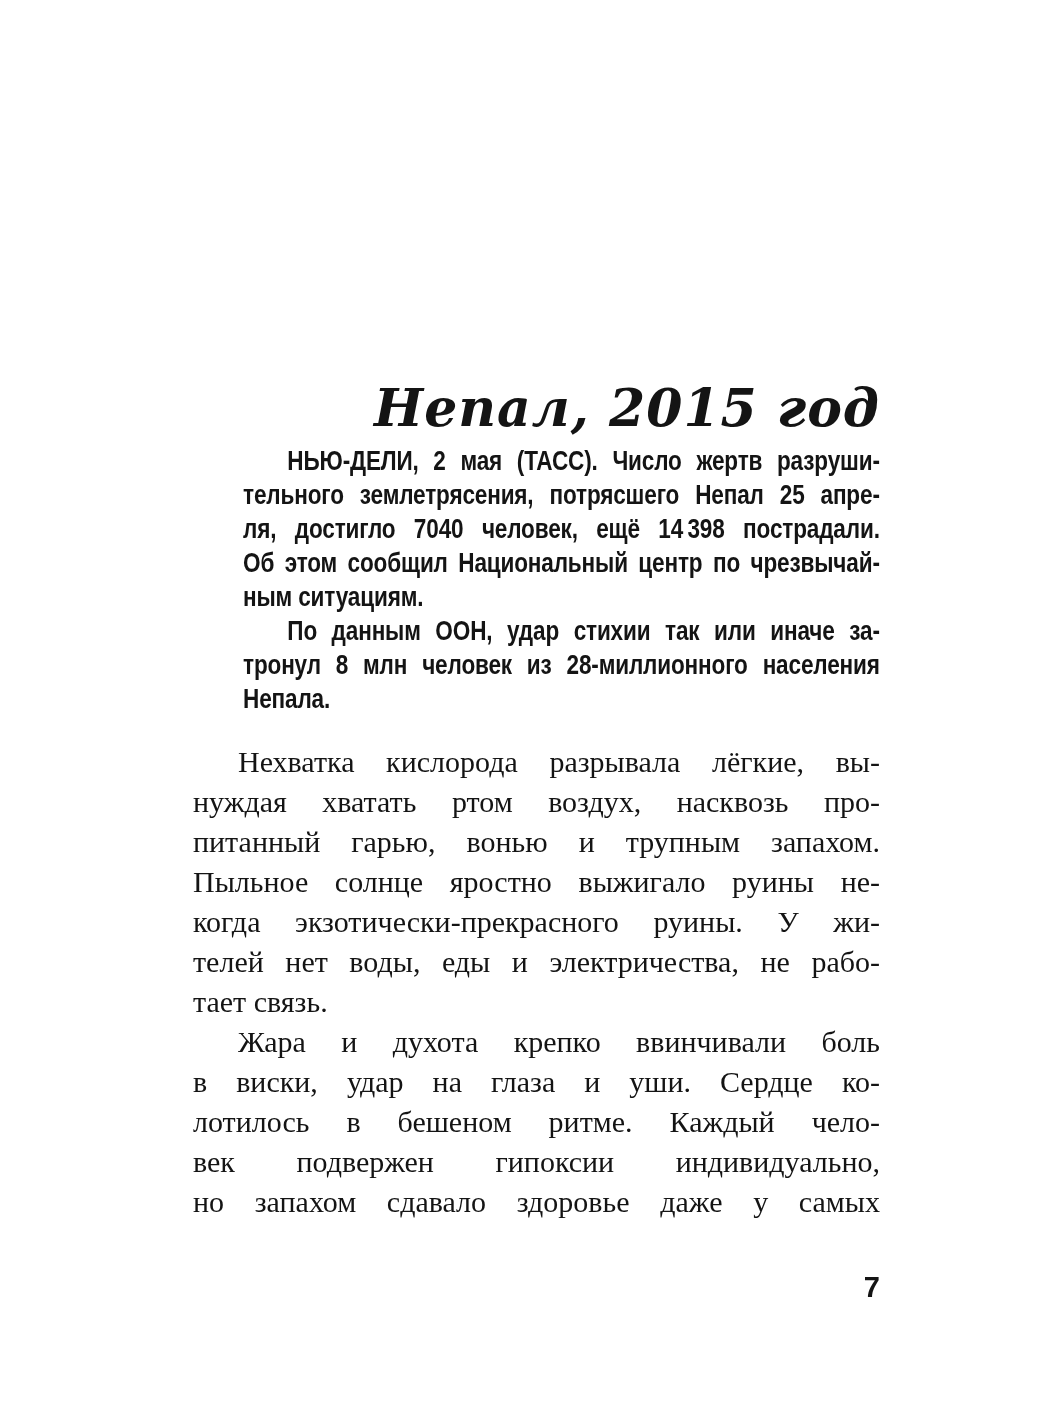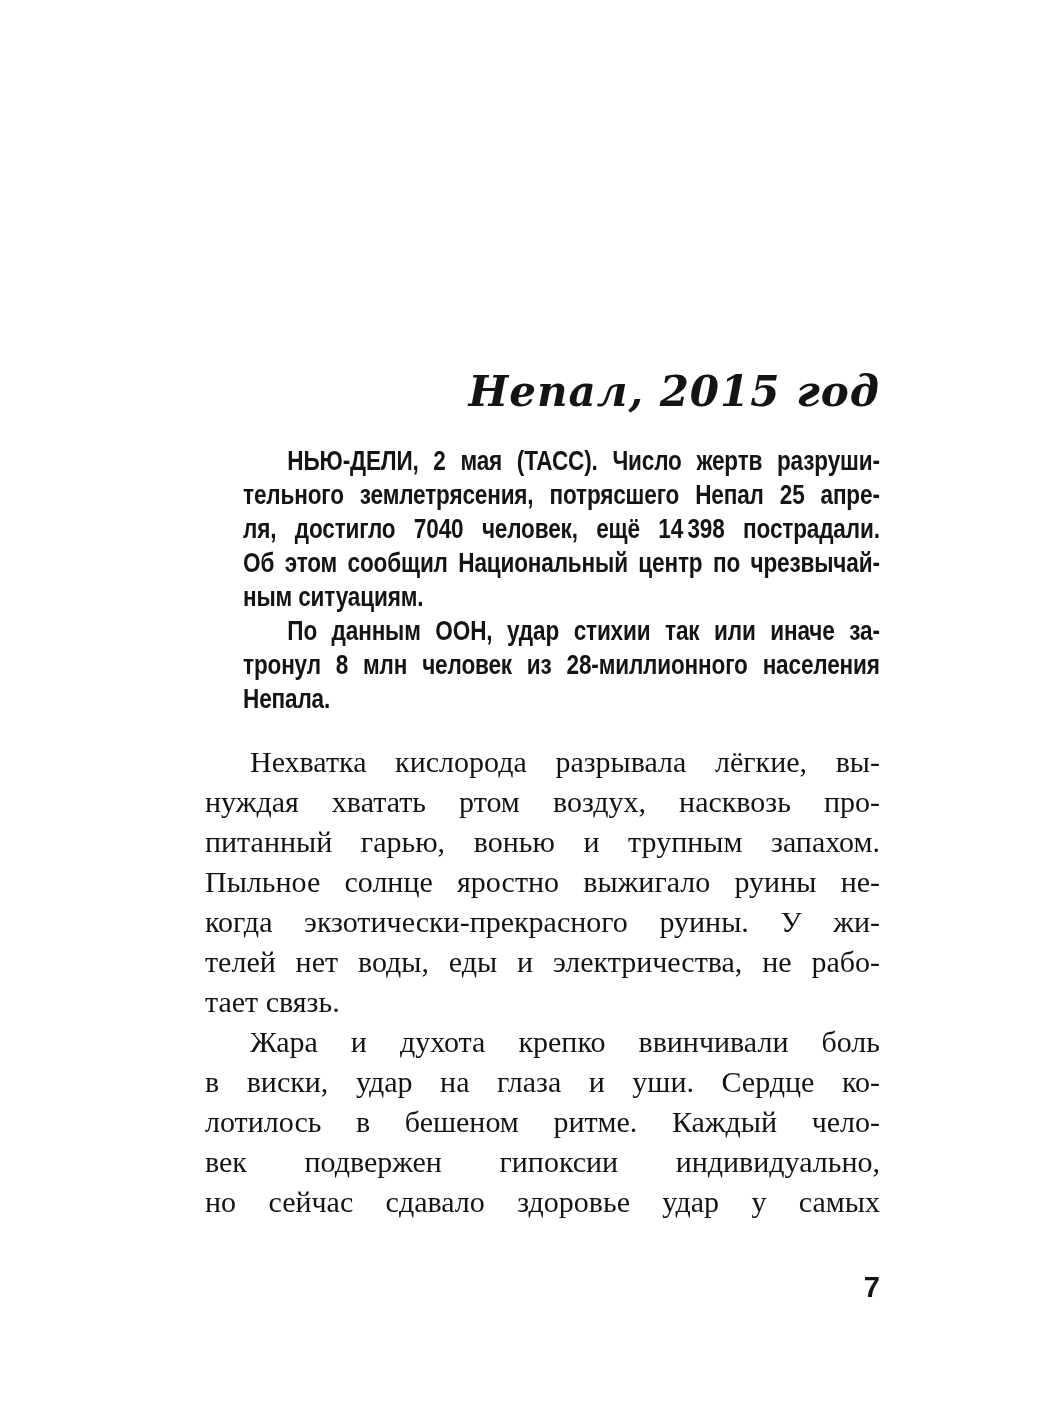--- a/index.html
+++ b/index.html
@@ -16,27 +16,27 @@
     width: 1051px;
     height: 1412px;
     background: var(--paper);
     color: var(--ink);
     overflow: hidden;
   }
   
   .heading {
     position: absolute;
     left: 193px;
-    top: 364px;
+    top: 380px;
     width: 687px;
     text-align: right;
     font-family: "DejaVu Serif", serif;
     font-style: italic;
     font-weight: bold;
-    font-size: 42px;
+    font-size: 52px;
     line-height: 56px;
     letter-spacing: 1px;
   }
   
   .quote {
     position: absolute;
     left: 243px;
     top: 444px;
     width: 790px;
     transform: scaleX(0.806);
@@ -64,21 +64,20 @@
     left: 193px;
     top: 742px;
     width: 687px;
     font-family: "Liberation Serif", serif;
     font-size: 30px;
     line-height: 40px;
   }
   .body-text .line {
     text-align: justify;
     text-align-last: justify;
-    margin-left: 12px;
   }
   .body-text .line.first {
     text-indent: 45px;
   }
   .body-text .line.last {
     text-align: right;
     text-align-last: left;
   }
   
   .folio {
@@ -123,19 +122,19 @@
       <div class="line">Пыльное солнце яростно выжигало руины не-</div>
       <div class="line">когда экзотически-прекрасного руины. У жи-</div>
       <div class="line">телей нет воды, еды и электричества, не рабо-</div>
       <div class="line last">тает связь.</div>
     </div>
     <div>
       <div class="line first">Жара и духота крепко ввинчивали боль</div>
       <div class="line">в виски, удар на глаза и уши. Сердце ко-</div>
       <div class="line">лотилось в бешеном ритме. Каждый чело-</div>
       <div class="line">век подвержен гипоксии индивидуально,</div>
-      <div class="line">но сейчас сдавало здоровье удар у самых</div>
+      <div class="line">но запахом сдавало здоровье даже у самых</div>
     </div>
   </div>
 
   <div class="folio">7</div>
 
 </div>
 
 </body></html>

